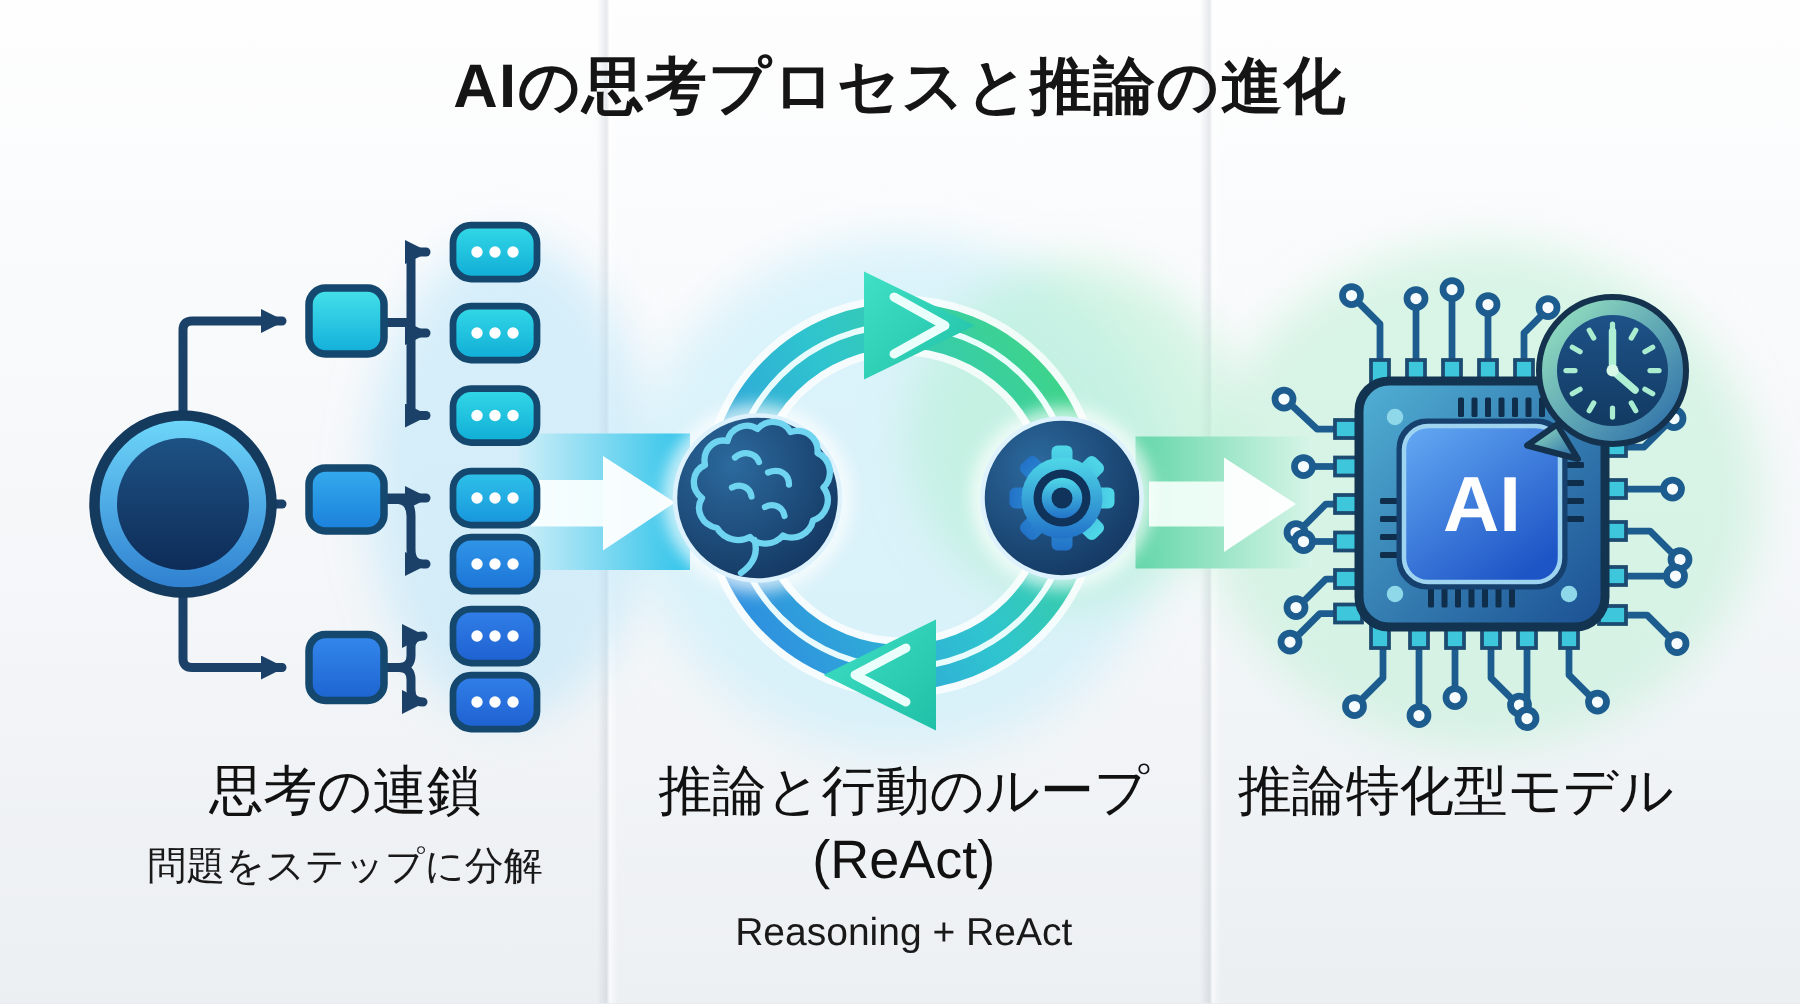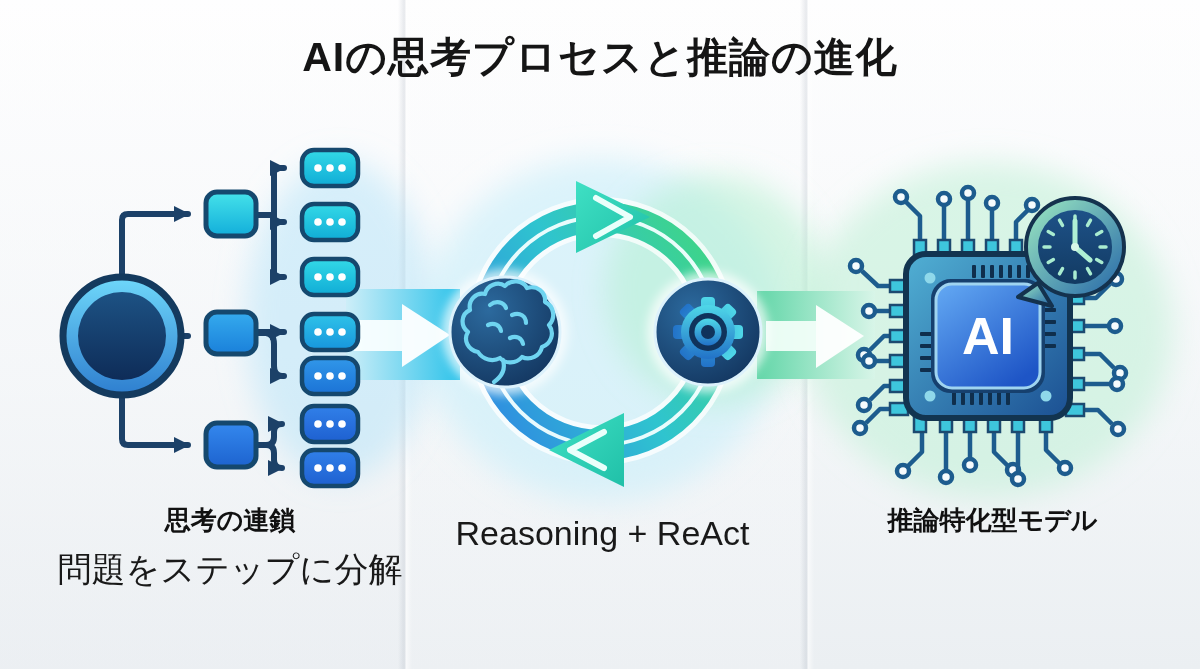--- a/index.html
+++ b/index.html
@@ -12,25 +12,25 @@
   .panel{position:absolute;top:0;bottom:0;}
   .panel-divider{
     position:absolute;top:0;bottom:0;width:14px;
     background:linear-gradient(90deg,rgba(150,160,175,0) 0%,rgba(150,160,175,0.22) 45%,rgba(255,255,255,0.6) 60%,rgba(150,160,175,0) 100%);
   }
   #title{
     position:absolute;top:30px;left:0;width:1200px;text-align:center;
     font-size:41px;font-weight:800;letter-spacing:1px;color:#151515;
   }
   .stage-label{position:absolute;text-align:center;color:#111;}
-  .stage-label .head{font-size:26px;font-weight:700;line-height:1.28;}
-  .stage-label .cap{font-size:34px;font-weight:500;margin-top:10px;color:#191919;}
+  .stage-label .head{font-size:36px;font-weight:400;line-height:1.28;}
+  .stage-label .cap{font-size:26px;font-weight:500;margin-top:10px;color:#191919;}
   #label-cot{left:25px;width:410px;top:504px;}
   #label-react{left:400px;width:405px;top:504px;}
-  #label-o1o3{left:790px;width:405px;top:504px;}
+  #label-o1o3{left:768px;width:405px;top:504px;}
   svg{position:absolute;left:0;top:0;}
 </style>
 </head>
 <body>
 
 <div id="stage">
 
   <div class="panel" style="left:0;width:403px;background:linear-gradient(180deg,rgba(255,255,255,.5),rgba(234,238,242,.5));"></div>
   <div class="panel" style="left:403px;width:403px;background:linear-gradient(180deg,rgba(255,255,255,.35),rgba(236,240,243,.35));"></div>
   <div class="panel" style="left:806px;width:394px;background:linear-gradient(180deg,rgba(255,255,255,.5),rgba(233,238,241,.5));"></div>
@@ -413,20 +413,24 @@
   </svg>
 
   <div class="stage-label" id="label-cot">
     <div class="head">
       <div>思考の連鎖</div>
     </div>
     <div class="cap">問題をステップに分解</div>
   </div>
 
   <div class="stage-label" id="label-react">
+    <div class="head">
+      <div>推論と行動のループ</div>
+      <div>(ReAct)</div>
+    </div>
     <div class="cap">Reasoning + ReAct</div>
   </div>
 
   <div class="stage-label" id="label-o1o3">
     <div class="head">
       <div>推論特化型モデル</div>
     </div>
   </div>
 
 </div>

